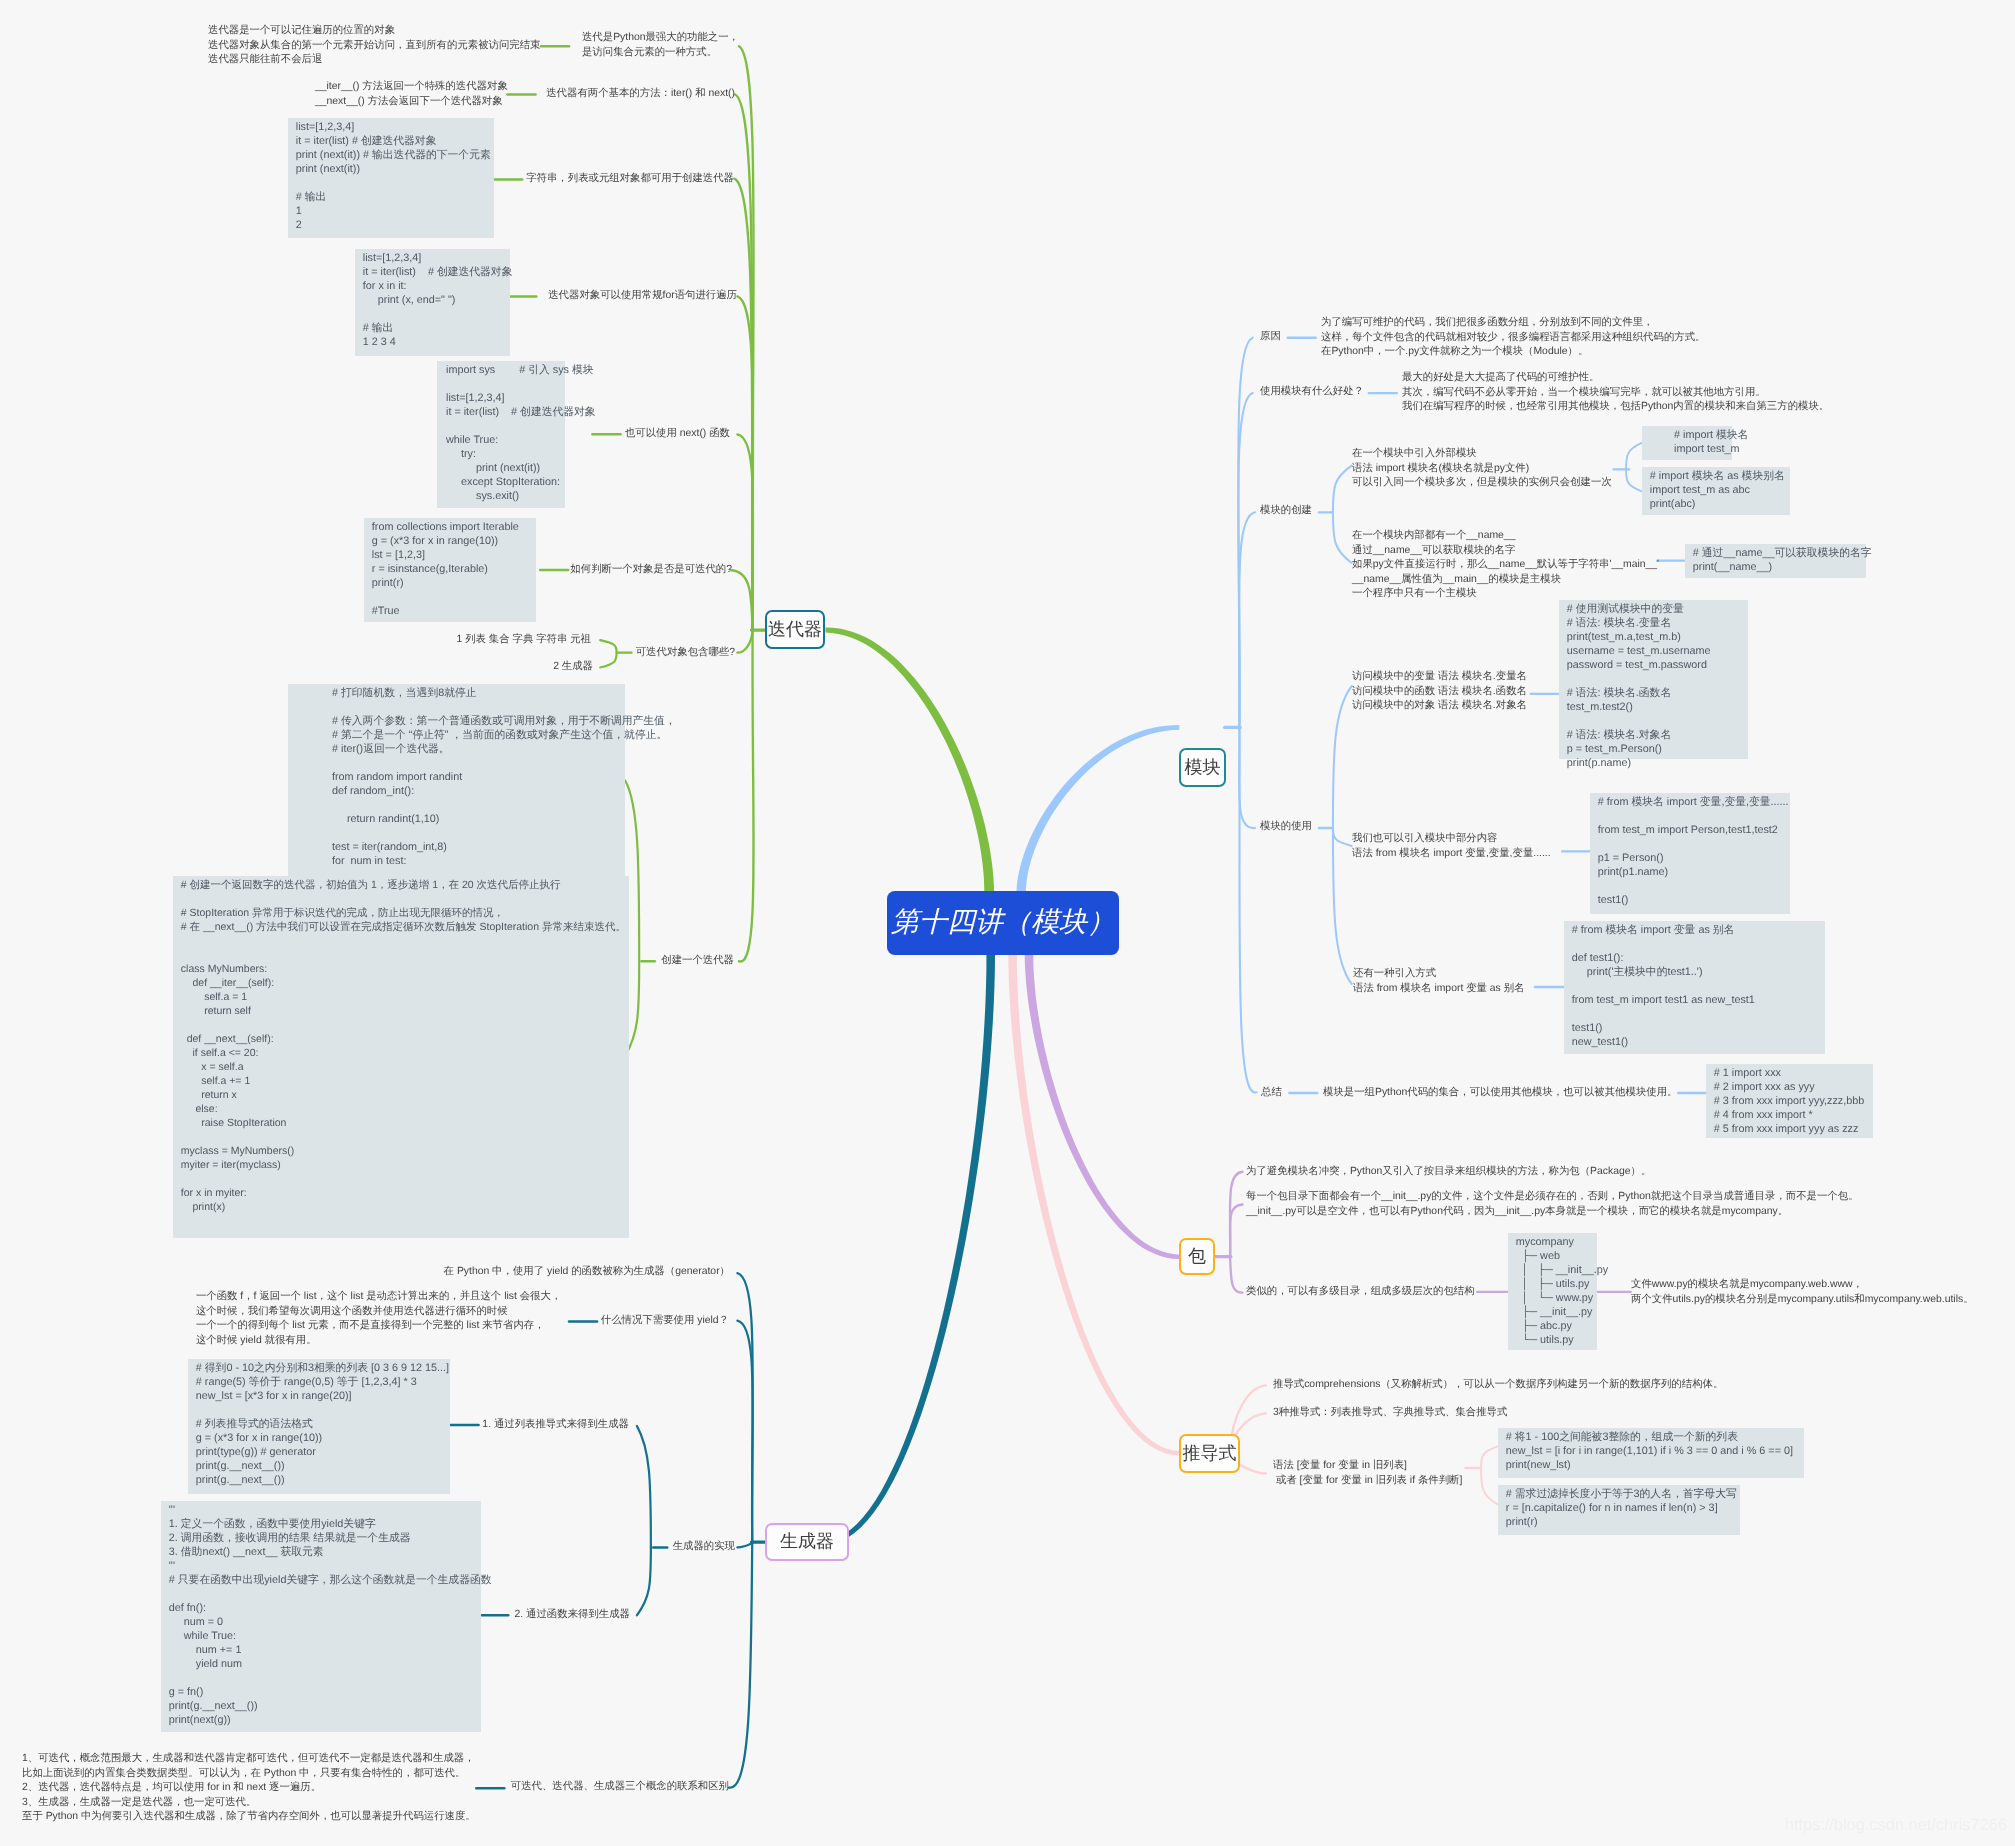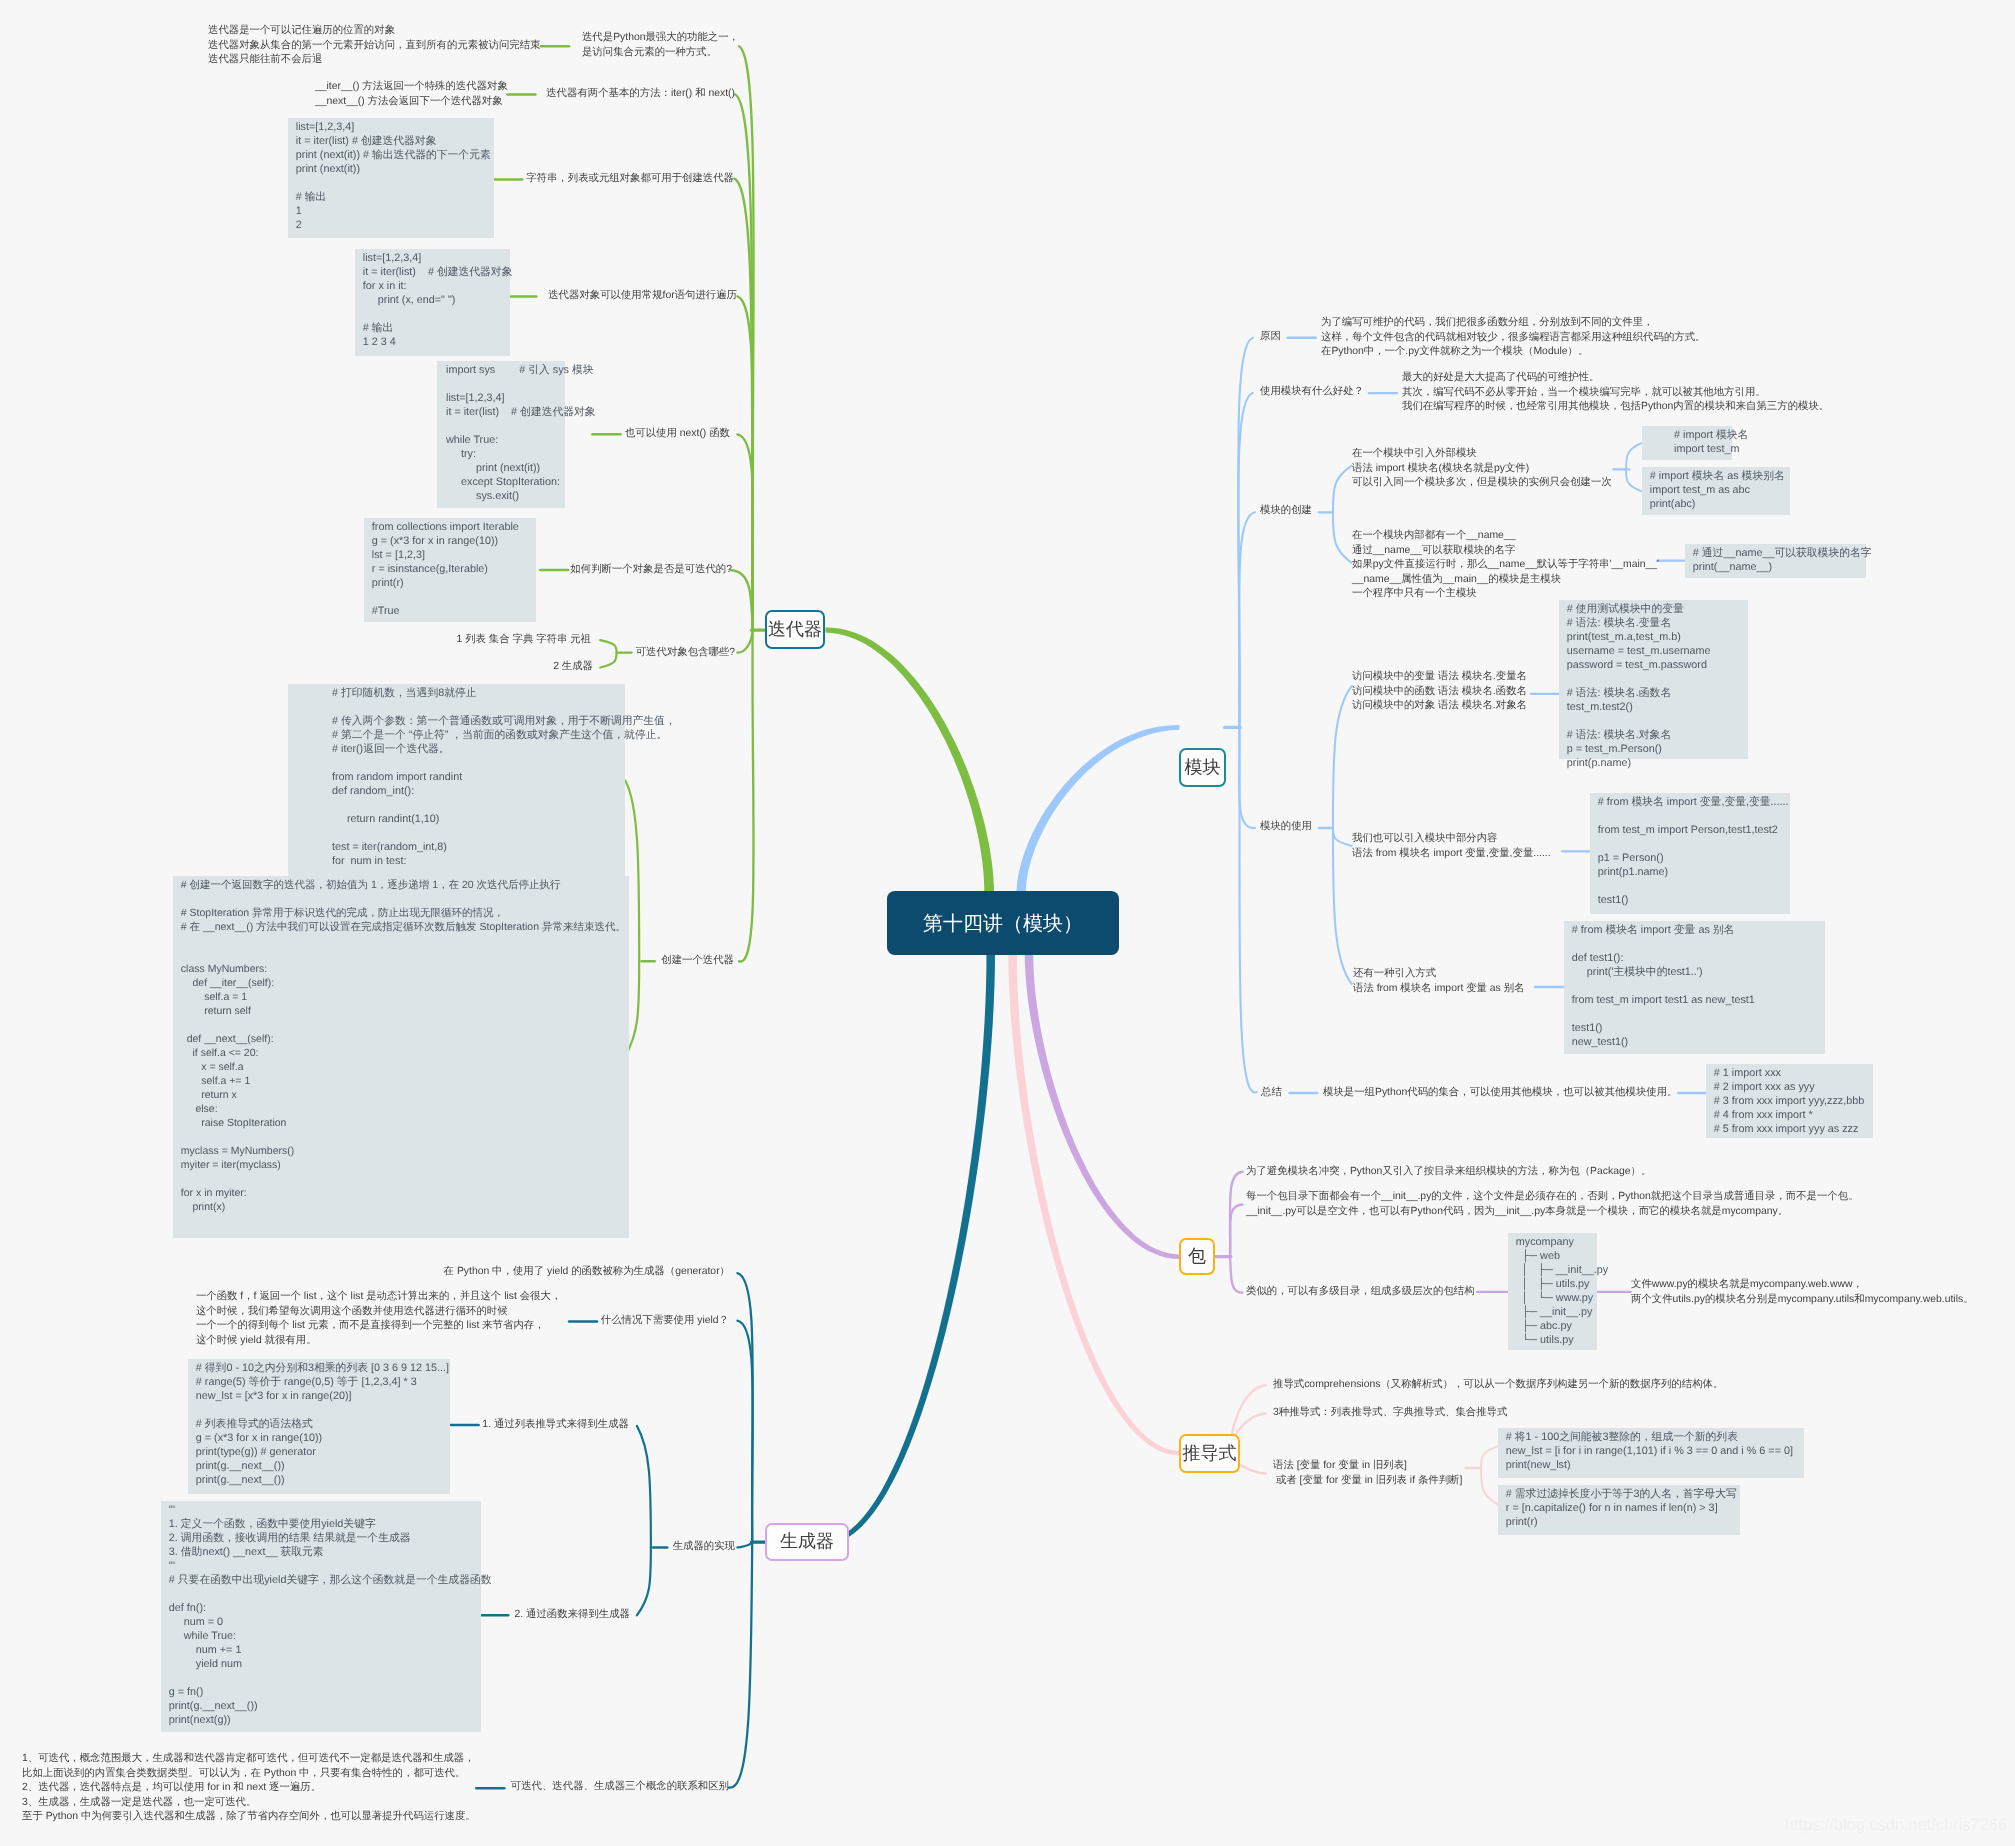--- a/index.html
+++ b/index.html
@@ -5,23 +5,23 @@
 <style>
   html,body{margin:0;padding:0;}
   body{width:2015px;height:1847px;background:#f7f7f7;
        font-family:"Liberation Sans","DejaVu Sans",sans-serif;
        overflow:hidden;position:relative;-webkit-font-smoothing:antialiased;text-rendering:geometricPrecision;}
   #map{position:absolute;left:0;top:0;width:2015px;height:1847px;}
   svg#links{position:absolute;left:0;top:0;width:2015px;height:1847px;}
   .node{position:absolute;box-sizing:border-box;background:#fdfdfd;
         border-radius:7px;display:flex;align-items:center;justify-content:center;
         color:#3d3d3d;font-size:18px;border-width:2px;border-style:solid;}
-  .central{position:absolute;box-sizing:border-box;background:#0c4a6e;
+  .central{position:absolute;box-sizing:border-box;background:#1d4ed8;
         border-radius:7.8px;display:flex;align-items:center;justify-content:center;
-        color:#ffffff;font-size:20px;}
+        color:#ffffff;font-size:28px;font-style:italic;}
   .lbl{position:absolute;color:#3f3f3f;white-space:pre;font-size:10.4px;line-height:14.5px;}
   .ra{transform:translateX(-100%);}
   .code{position:absolute;background:#dde4e7;color:#4d5762;white-space:pre;
         font-size:10.8px;line-height:14px;box-sizing:border-box;padding:2.3px 7.8px;}
   .wm{position:absolute;color:#efefef;font-size:16.4px;white-space:pre;}
 </style>
 </head>
 <body>
 
 <div id="map">

